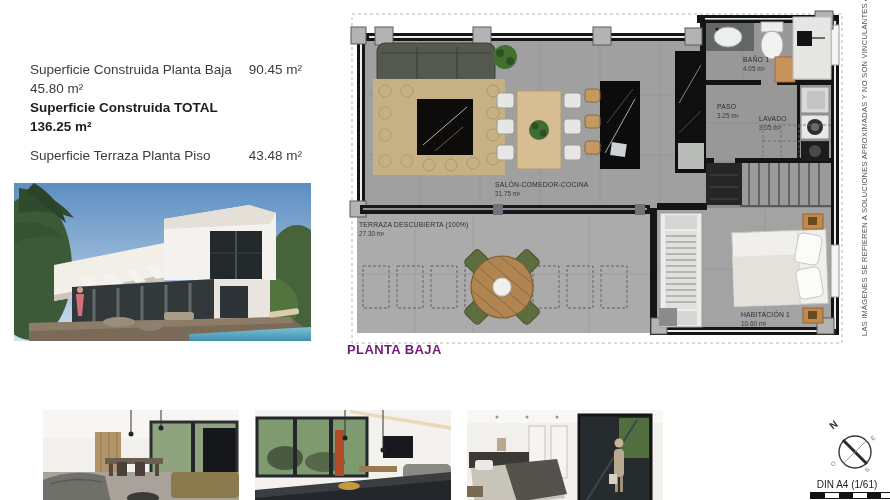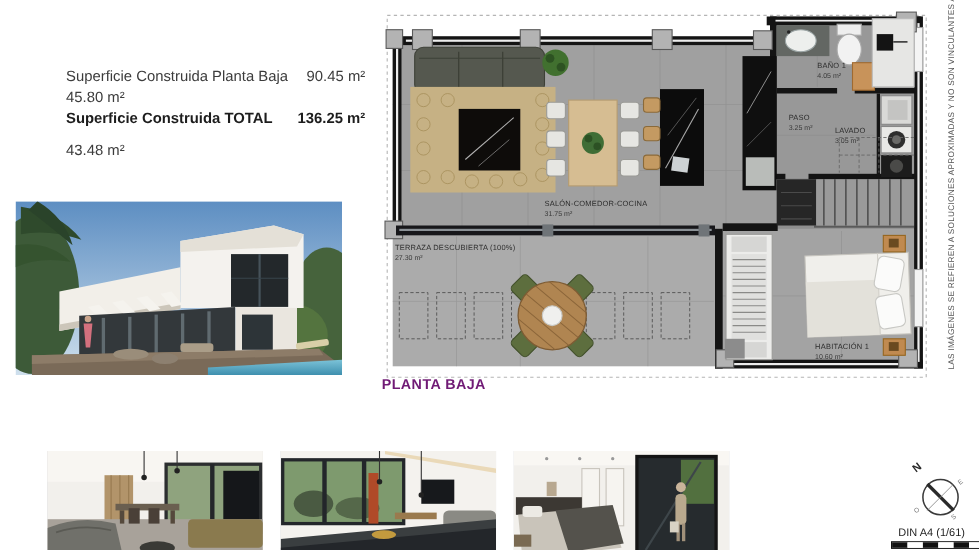--- a/index.html
+++ b/index.html
@@ -1,24 +1,24 @@
 <!DOCTYPE html>
 <html><head>
 <meta charset="utf-8">
 <style>
   html,body{margin:0;padding:0;background:#e9e9e9;}
   .page{
     position:relative;width:890px;height:500px;background:#ffffff;
     overflow:hidden;font-family:"Liberation Sans",sans-serif;
   }
   
-  .surface-table{position:absolute;left:60px;top:60px;width:272px;}
+  .surface-table{position:absolute;left:30px;top:60px;width:272px;}
   .srow{display:flex;justify-content:space-between;font-size:13.5px;color:#3c3c3c;line-height:19px;}
   .srow .val{white-space:nowrap;}
-  .srow.total{font-weight:bold;color:#1d1d1d;}
+  .srow.total{font-weight:bold;color:#1d1d1d;flex-direction:column;}
   .srow.gap{margin-top:10px;}
   
   .house-render{position:absolute;left:14px;top:183px;width:297px;height:158px;overflow:hidden;}
   
   .plan{position:absolute;left:345px;top:3px;width:505px;height:345px;}
   .plan-title{position:absolute;left:347px;top:342px;font-size:13px;font-weight:bold;color:#701a75;letter-spacing:.4px;}
   
   .disclaimer{
     position:absolute;left:706px;top:170px;width:320px;height:12px;
     transform:rotate(-90deg);font-size:7.5px;color:#555;text-align:center;
@@ -48,20 +48,21 @@
       <span class="val">90.45 m²</span>
     </div>
     <div class="srow">
       <span class="val">45.80 m²</span>
     </div>
     <div class="srow total">
       <span>Superficie Construida TOTAL</span>
       <span class="val">136.25 m²</span>
     </div>
     <div class="srow gap">
+      <span>Superficie Terraza Planta Piso</span>
       <span class="val">43.48 m²</span>
     </div>
   </div>
 
   <div class="house-render">
     <svg viewBox="0 0 297 158" width="297" height="158">
       <defs>
         <linearGradient id="sky" x1="0" y1="0" x2="0" y2="1">
           <stop offset="0" stop-color="#5d8ec2"></stop>
             <stop offset="1" stop-color="#cfe0ed"></stop>

